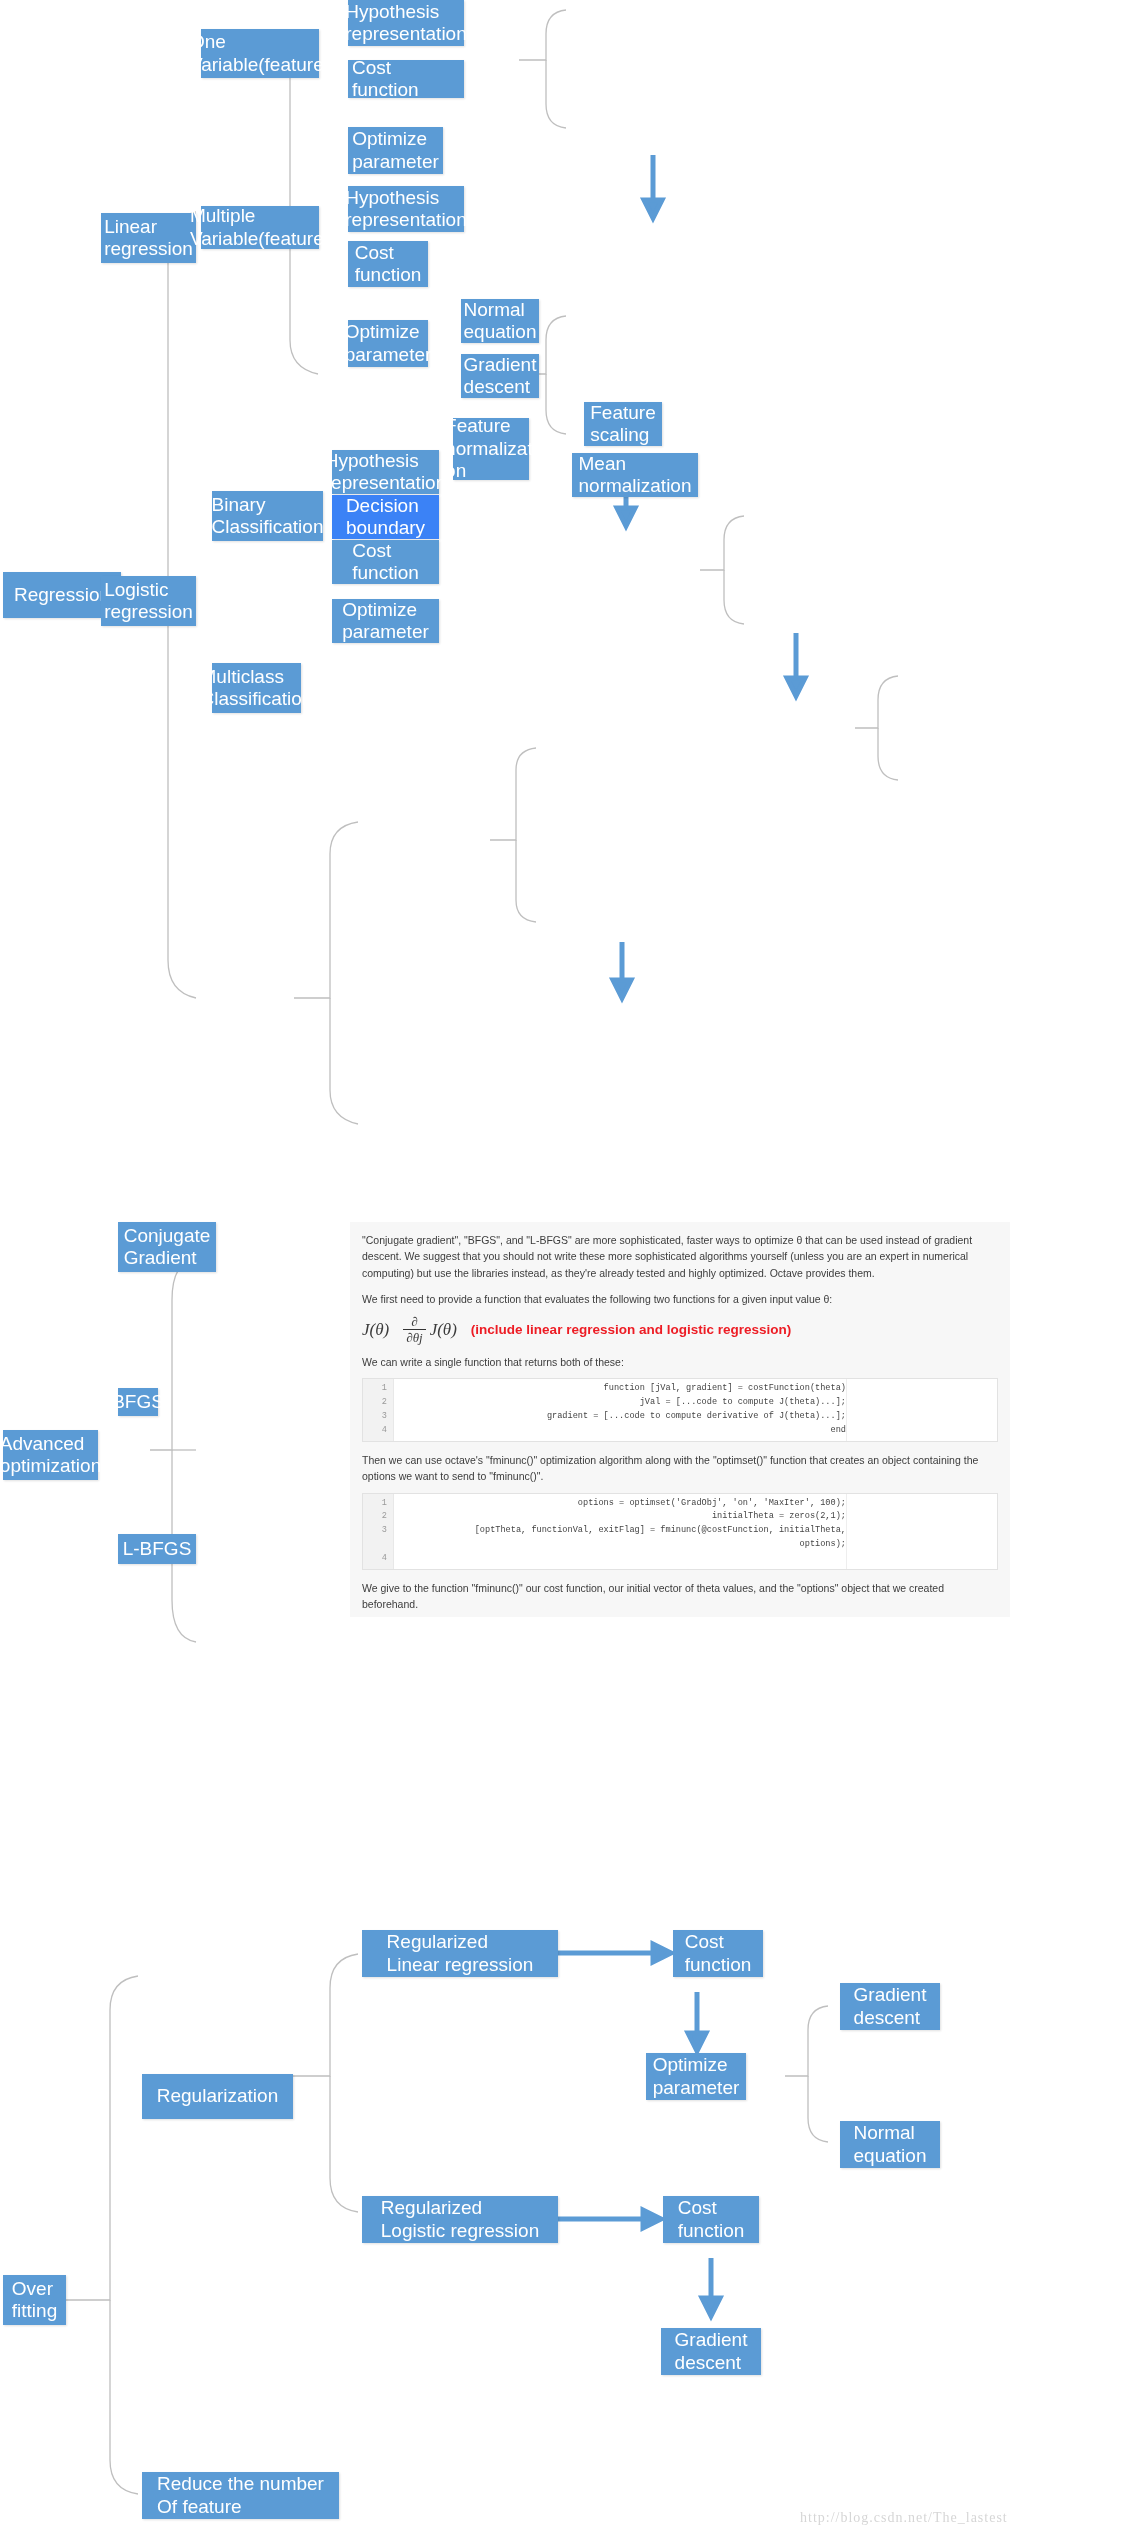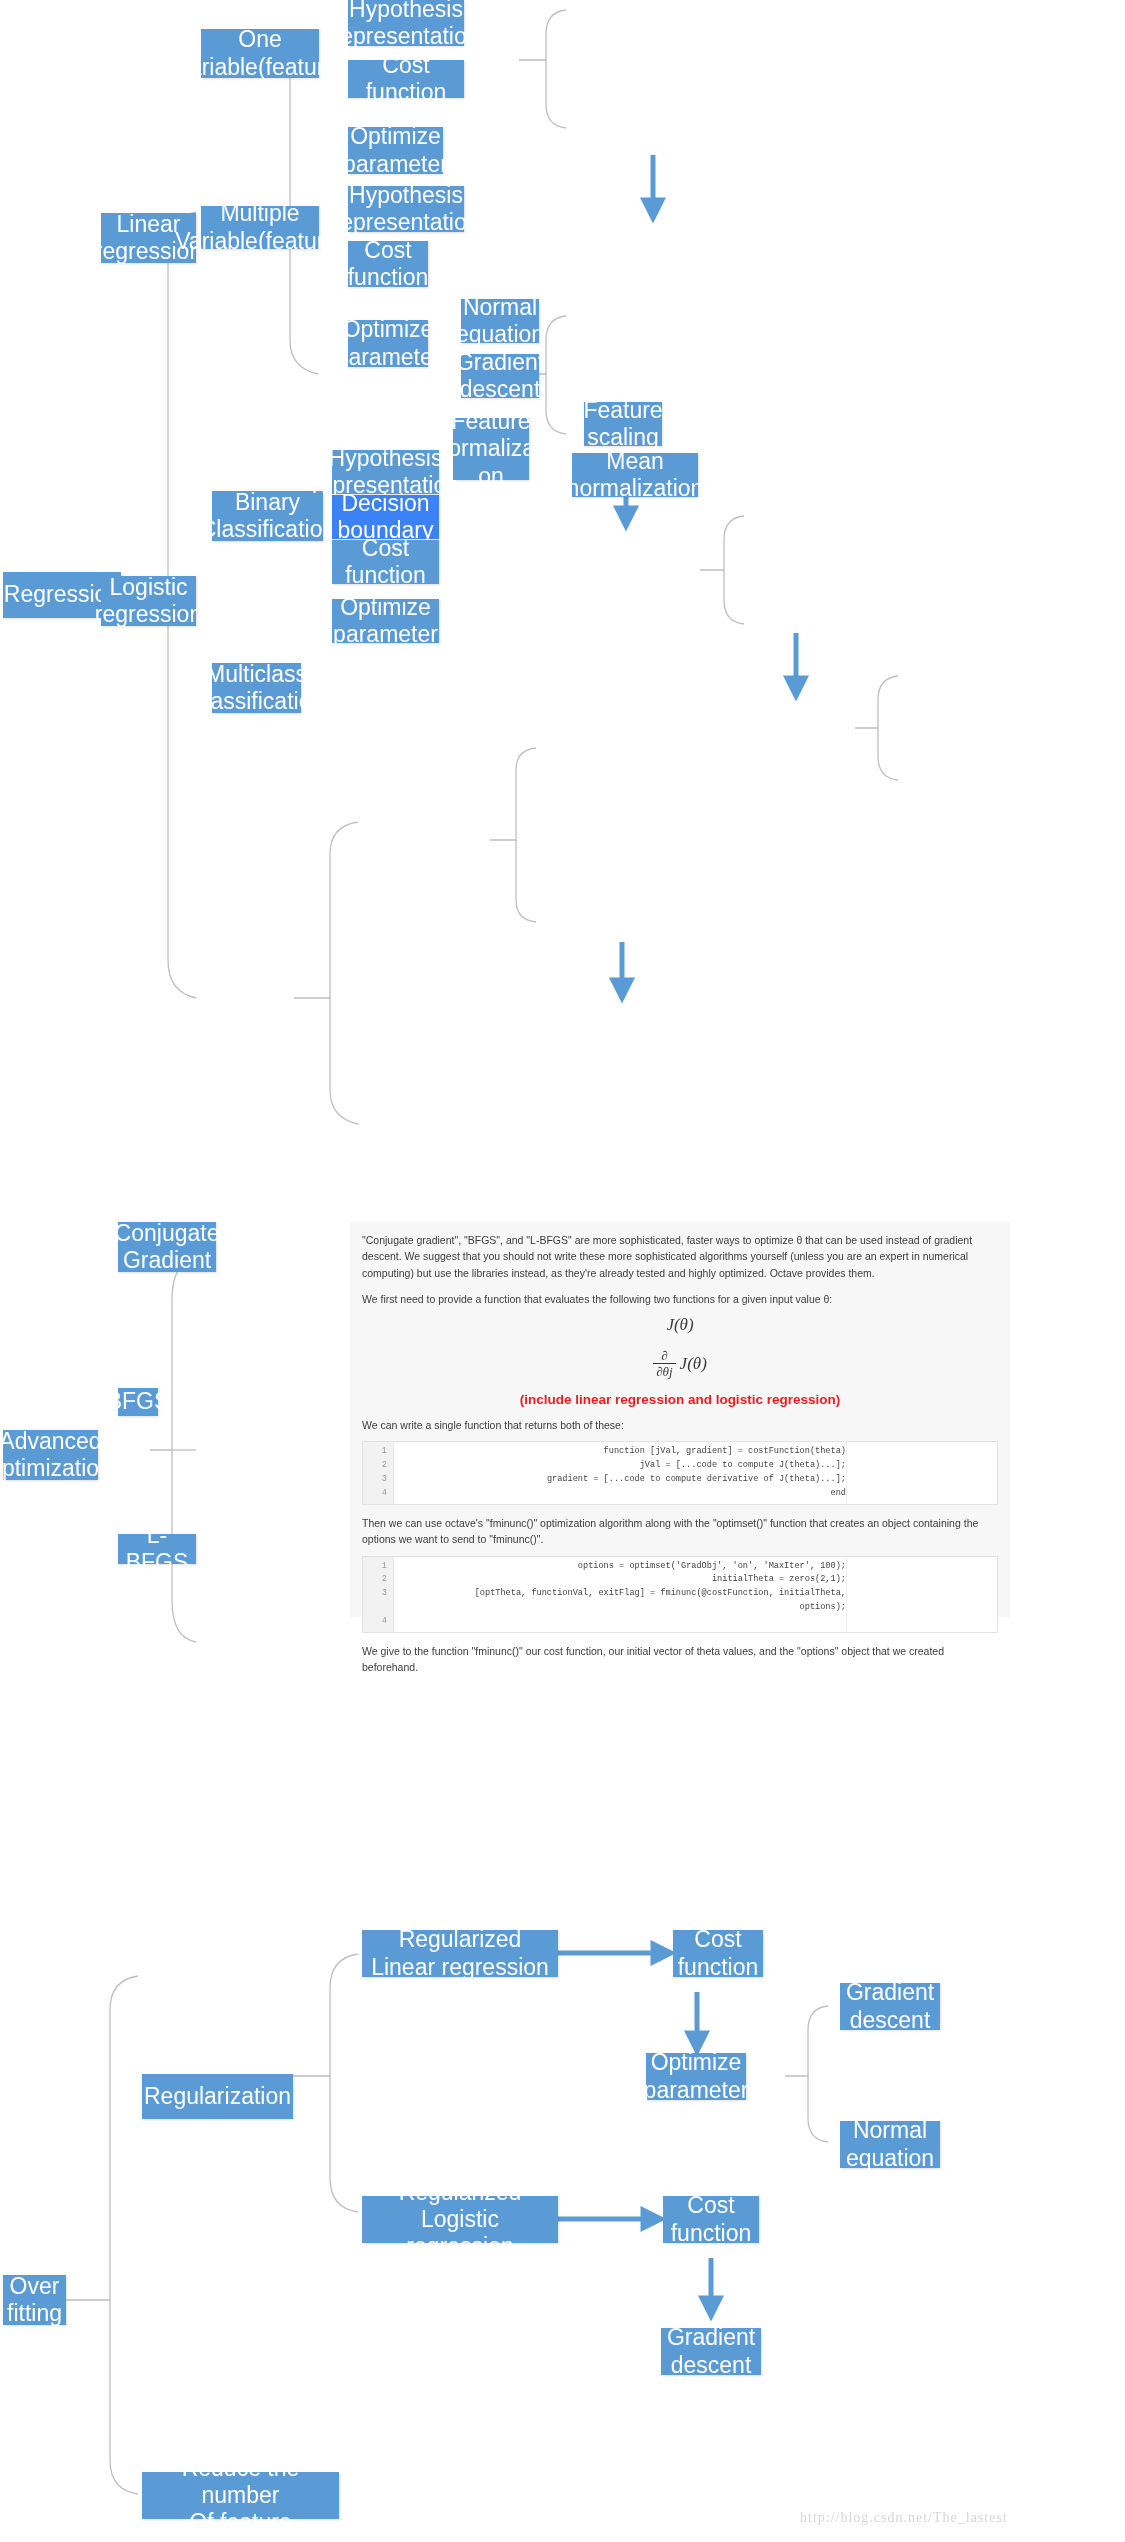--- a/index.html
+++ b/index.html
@@ -9,22 +9,22 @@
     -webkit-font-smoothing:antialiased;
   }
   #canvas{position:absolute;left:0;top:0;width:1125px;height:2542px;}
   svg.links{position:absolute;left:0;top:0;width:1125px;height:2542px;pointer-events:none;}
 
   .node{
     position:absolute;
     background:#5B9BD5;
     color:#ffffff;
     display:flex;align-items:center;justify-content:center;
-    text-align:center;
-    font-size:23px;
+    text-align:left;
+    font-size:19px;
     line-height:1.18;
     box-sizing:border-box;
     padding:2px 4px;
     box-shadow:1px 1px 2px rgba(0,0,0,.12);
     white-space:pre-line;
   }
   .node.green{background:#3b82f6;}
 
   
   .doc{
@@ -33,21 +33,20 @@
     box-sizing:border-box;
     padding:10px 12px 12px 12px;
     font-family:"Liberation Sans","DejaVu Sans",sans-serif;
     color:#3c3c3c;
   }
   .doc p{margin:0 0 10px 0;font-size:10.5px;line-height:1.55;}
   .doc p.tight{margin-bottom:8px;}
   .formula{
     display:flex;align-items:center;gap:14px;margin:6px 0 10px 0;
     font-family:"Liberation Serif","DejaVu Serif",serif;
-    flex-direction:column;
   }
   .formula .f1{font-size:17px;font-style:italic;}
   .frac{display:inline-flex;flex-direction:column;align-items:center;font-size:13px;font-style:italic;line-height:1;}
   .frac .num{padding:0 3px 1px 3px;}
   .frac .den{border-top:1px solid #333;padding:1px 3px 0 3px;}
   .frac-wrap{display:flex;align-items:center;gap:4px;font-size:17px;font-style:italic;}
   .red{color:#ED1C24;font-size:13.5px;font-weight:bold;font-family:"Liberation Sans",sans-serif;font-style:normal;}
 
   .code{
     background:#ffffff;border:1px solid #e2e2e2;

